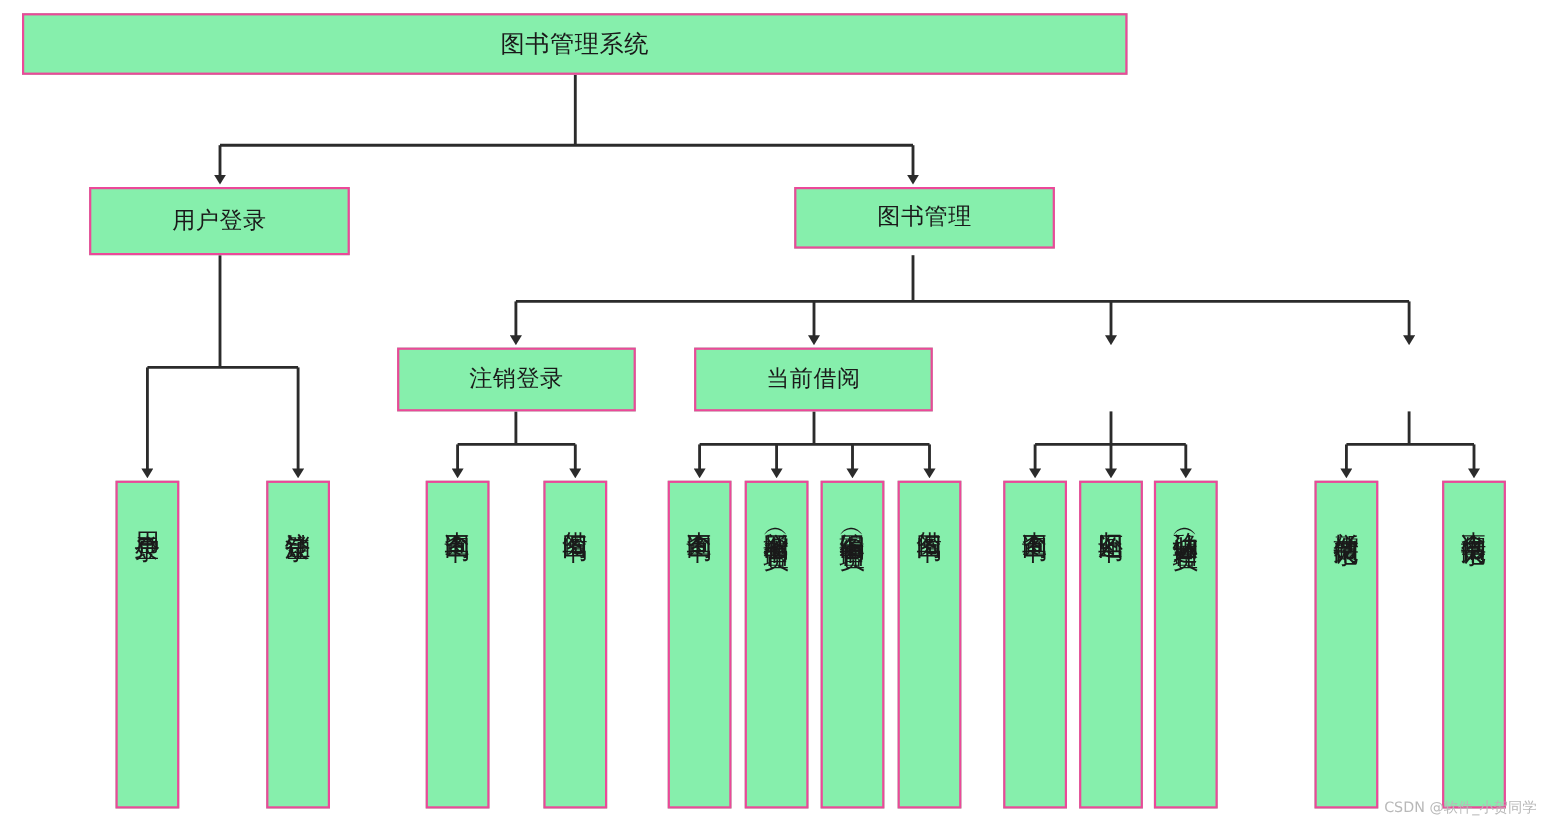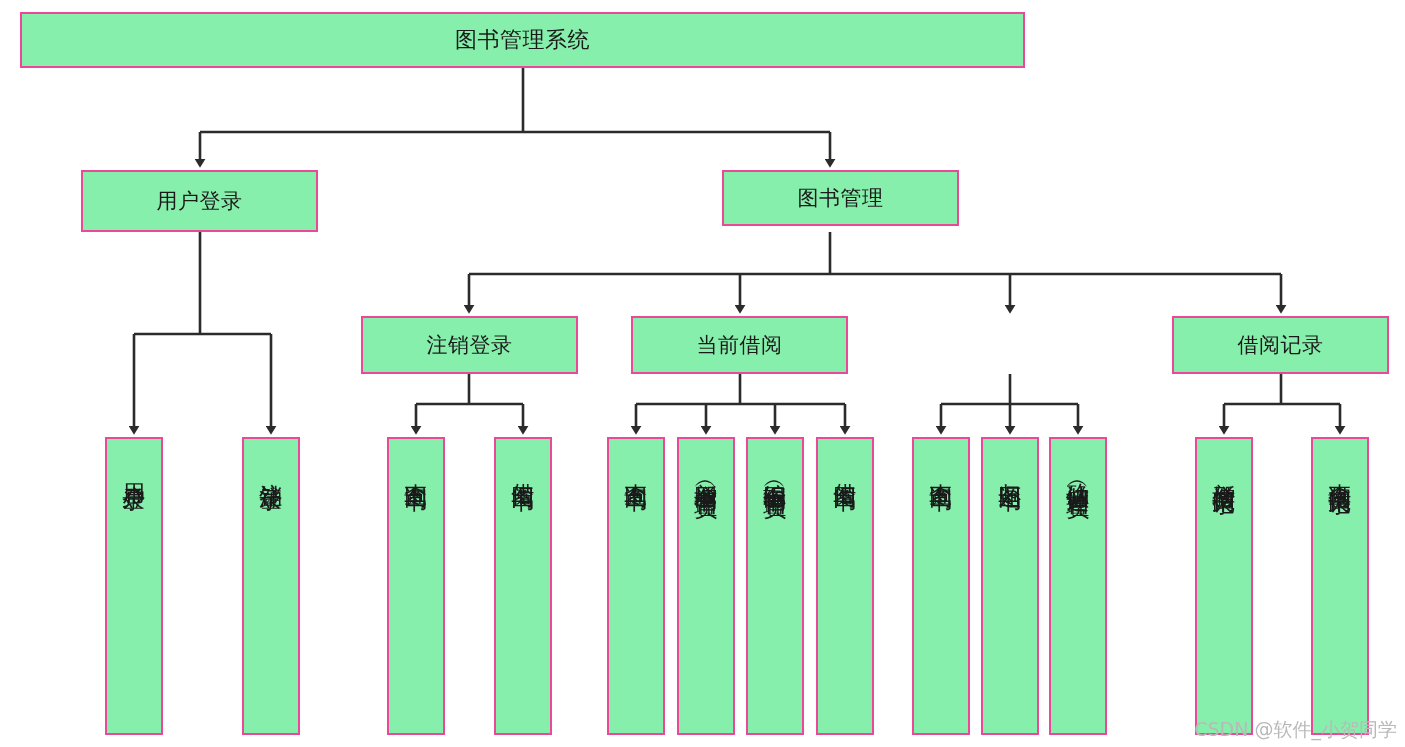--- a/index.html
+++ b/index.html
@@ -61,21 +61,21 @@
     writing-mode: vertical-rl;
     text-orientation: upright;
     font-size: 23px;
     line-height: 1.06;
     letter-spacing: 2px;
   }
   .watermark {
     position: absolute;
     right: 8px;
     bottom: 4px;
-    font-size: 19px;
+    font-size: 13px;
     color: #b9b9b9;
     white-space: nowrap;
     z-index: 3;
     font-family: "DejaVu Sans", sans-serif;
     margin-top: 15px;
   }
 </style>
 </head>
 <body>
 
@@ -141,23 +141,20 @@
   <div class="node h" style="left:722px; top:170px; width:237px; height:56px;">
     <span class="lbl">图书管理</span>
   </div>
 
   <div class="node h" style="left:361px; top:316px; width:217px; height:58px;">
     <span class="lbl">注销登录</span>
   </div>
   <div class="node h" style="left:631px; top:316px; width:217px; height:58px;">
     <span class="lbl">当前借阅</span>
   </div>
-  <div class="node h" style="left:1172px; top:316px; width:217px; height:58px;">
-    <span class="lbl">借阅记录</span>
-  </div>
 
   <div class="node v" style="left:105px; top:437px; width:58px; height:298px;">
     <span class="lbl">用户登录</span>
   </div>
   <div class="node v" style="left:242px; top:437px; width:58px; height:298px;">
     <span class="lbl">注销登录</span>
   </div>
 
   <div class="node v" style="left:387px; top:437px; width:58px; height:298px;">
     <span class="lbl">查询图书</span>

